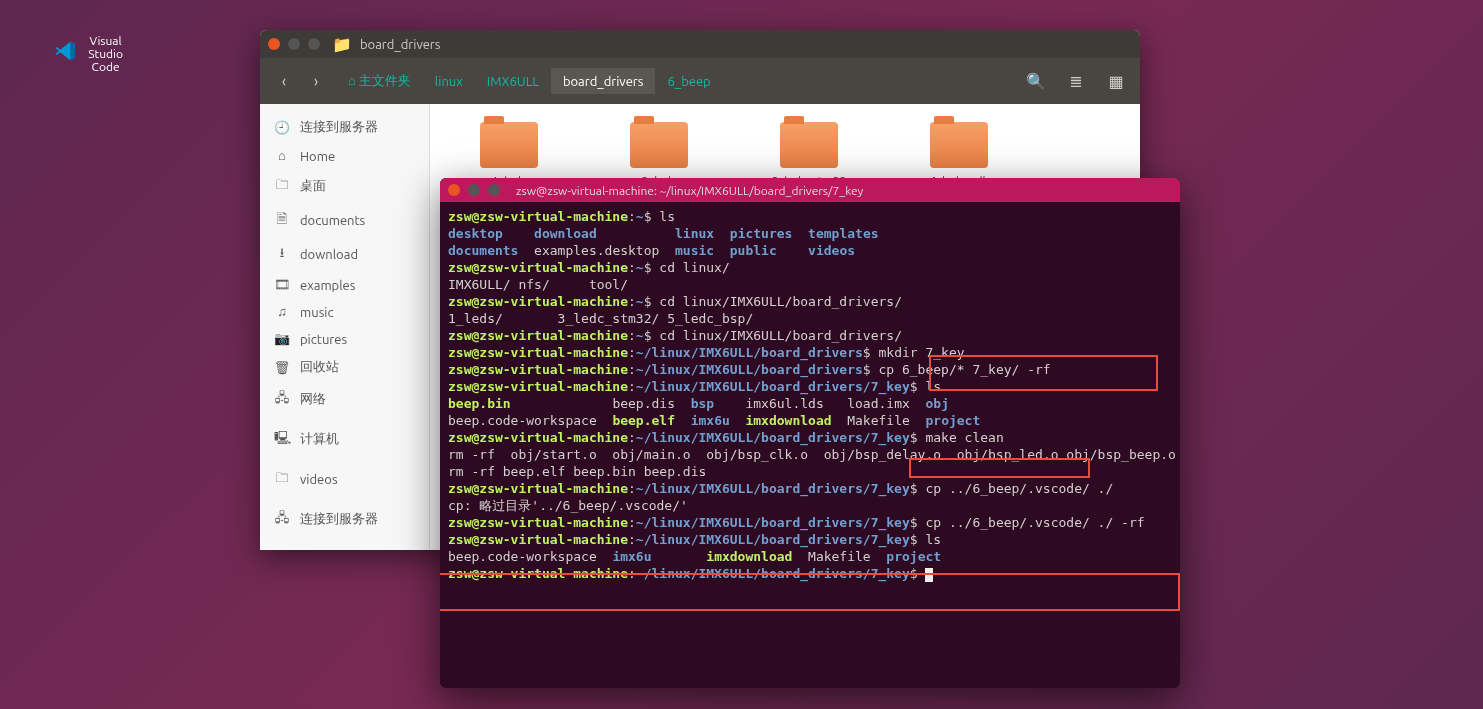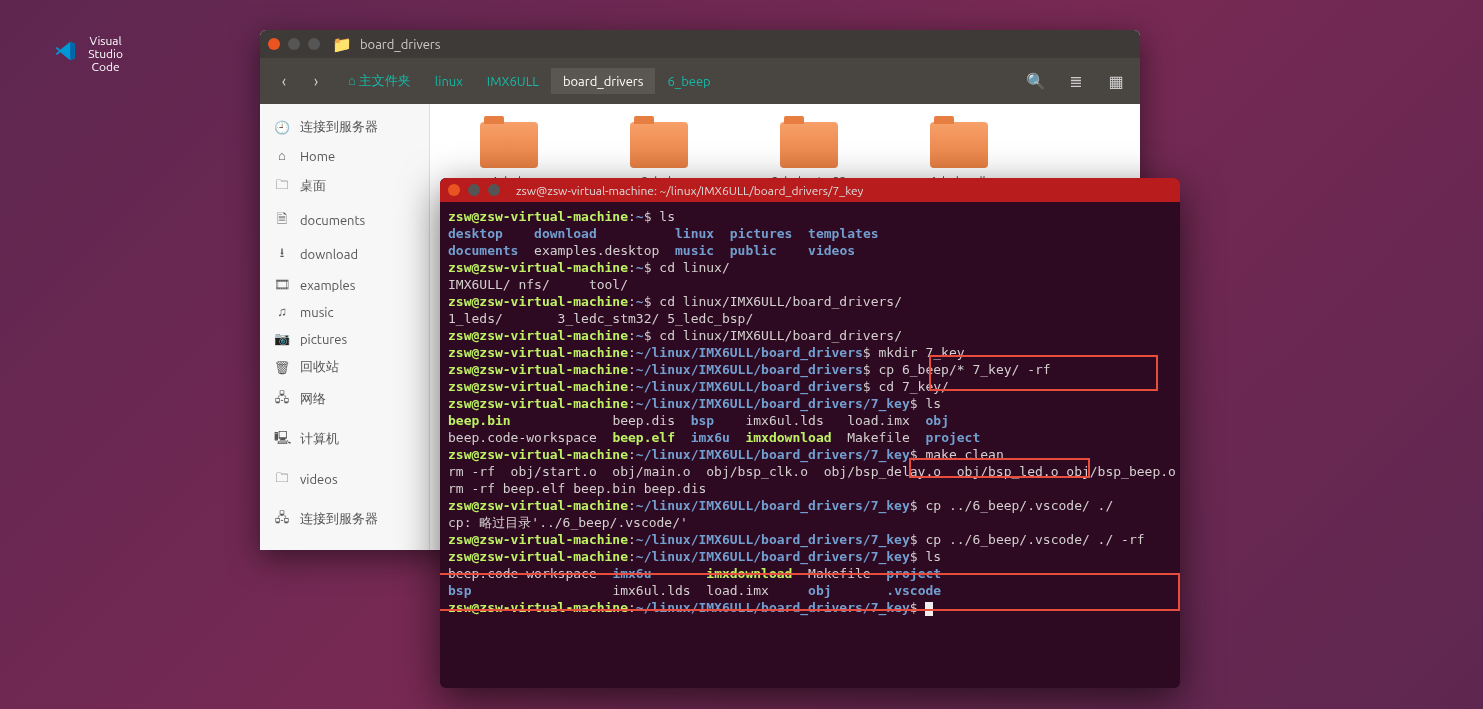--- a/index.html
+++ b/index.html
@@ -88,21 +88,21 @@
 .folder-name { font-size: 12px; color: #333; margin-top: 6px; text-align: center; }
 .terminal {
   position: absolute; top: 178px; left: 440px;
   width: 740px; height: 510px;
   background: #2d0922;
   border-radius: 6px;
   box-shadow: 0 12px 40px rgba(0,0,0,0.6);
   display: flex; flex-direction: column;
 }
 .term-titlebar {
-  height: 24px; background: #b91c1c;
+  height: 24px; background: #be185d;
   border-radius: 6px 6px 0 0;
   display: flex; align-items: center;
   padding: 0 8px;
 }
 .term-title { color: #ddd; font-size: 12px; margin-left: 8px; }
 .term-body {
   flex: 1; padding: 6px 8px 8px 8px;
   font-family: "DejaVu Sans Mono", monospace;
   font-size: 13px; line-height: 17px;
   overflow: hidden;
@@ -244,32 +244,30 @@
 <div class="tl"><span class="g">zsw@zsw-virtual-machine</span><span class="w">:</span><span class="b">~</span><span class="w">$ </span><span class="w">ls</span></div>
 <div class="tl"><span class="b">desktop</span><span class="w">    </span><span class="b">download</span><span class="w">          </span><span class="b">linux</span><span class="w">  </span><span class="b">pictures</span><span class="w">  </span><span class="b">templates</span></div>
 <div class="tl"><span class="b">documents</span><span class="w">  </span><span class="w">examples.desktop</span><span class="w">  </span><span class="b">music</span><span class="w">  </span><span class="b">public</span><span class="w">    </span><span class="b">videos</span></div>
 <div class="tl"><span class="g">zsw@zsw-virtual-machine</span><span class="w">:</span><span class="b">~</span><span class="w">$ </span><span class="w">cd linux/</span></div>
 <div class="tl w">IMX6ULL/ nfs/     tool/</div>
 <div class="tl"><span class="g">zsw@zsw-virtual-machine</span><span class="w">:</span><span class="b">~</span><span class="w">$ </span><span class="w">cd linux/IMX6ULL/board_drivers/</span></div>
 <div class="tl w">1_leds/       3_ledc_stm32/ 5_ledc_bsp/</div>
 <div class="tl"><span class="g">zsw@zsw-virtual-machine</span><span class="w">:</span><span class="b">~</span><span class="w">$ </span><span class="w">cd linux/IMX6ULL/board_drivers/</span></div>
 <div class="tl"><span class="g">zsw@zsw-virtual-machine</span><span class="w">:</span><span class="b">~/linux/IMX6ULL/board_drivers</span><span class="w">$ </span><span class="w">mkdir 7_key</span></div>
 <div class="tl"><span class="g">zsw@zsw-virtual-machine</span><span class="w">:</span><span class="b">~/linux/IMX6ULL/board_drivers</span><span class="w">$ </span><span class="w">cp 6_beep/* 7_key/ -rf</span></div>
-<div class="tl"><span class="g">zsw@zsw-virtual-machine</span><span class="w">:</span><span class="b">~/linux/IMX6ULL/board_drivers</span><span class="w">$ </span><span class="w">cd 7_key/</span></div>
 <div class="tl"><span class="g">zsw@zsw-virtual-machine</span><span class="w">:</span><span class="b">~/linux/IMX6ULL/board_drivers/7_key</span><span class="w">$ </span><span class="w">ls</span></div>
 <div class="tl"><span class="g">beep.bin</span><span class="w">             </span><span class="w">beep.dis</span><span class="w">  </span><span class="b">bsp</span><span class="w">    </span><span class="w">imx6ul.lds</span><span class="w">   </span><span class="w">load.imx</span><span class="w">  </span><span class="b">obj</span></div>
 <div class="tl"><span class="w">beep.code-workspace</span><span class="w">  </span><span class="g">beep.elf</span><span class="w">  </span><span class="b">imx6u</span><span class="w">  </span><span class="g">imxdownload</span><span class="w">  </span><span class="w">Makefile</span><span class="w">  </span><span class="b">project</span></div>
 <div class="tl"><span class="g">zsw@zsw-virtual-machine</span><span class="w">:</span><span class="b">~/linux/IMX6ULL/board_drivers/7_key</span><span class="w">$ </span><span class="w">make clean</span></div>
 <div class="tl w">rm -rf  obj/start.o  obj/main.o  obj/bsp_clk.o  obj/bsp_delay.o  obj/bsp_led.o obj/bsp_beep.o</div>
 <div class="tl w">rm -rf beep.elf beep.bin beep.dis</div>
 <div class="tl"><span class="g">zsw@zsw-virtual-machine</span><span class="w">:</span><span class="b">~/linux/IMX6ULL/board_drivers/7_key</span><span class="w">$ </span><span class="w">cp ../6_beep/.vscode/ ./</span></div>
 <div class="tl w">cp: 略过目录'../6_beep/.vscode/'</div>
 <div class="tl"><span class="g">zsw@zsw-virtual-machine</span><span class="w">:</span><span class="b">~/linux/IMX6ULL/board_drivers/7_key</span><span class="w">$ </span><span class="w">cp ../6_beep/.vscode/ ./ -rf</span></div>
 <div class="tl"><span class="g">zsw@zsw-virtual-machine</span><span class="w">:</span><span class="b">~/linux/IMX6ULL/board_drivers/7_key</span><span class="w">$ </span><span class="w">ls</span></div>
 <div class="tl"><span class="w">beep.code-workspace</span><span class="w">  </span><span class="b">imx6u</span><span class="w">       </span><span class="g">imxdownload</span><span class="w">  </span><span class="w">Makefile</span><span class="w">  </span><span class="b">project</span></div>
-<div class="tl"><span class="b">bsp</span><span class="w">                  </span><span class="w">imx6ul.lds</span><span class="w">  </span><span class="w">load.imx</span><span class="w">     </span><span class="b">obj</span><span class="w">       </span><span class="b">.vscode</span></div>
 <div class="tl"><span class="g">zsw@zsw-virtual-machine</span><span class="w">:</span><span class="b">~/linux/IMX6ULL/board_drivers/7_key</span><span class="w">$ </span><span class="cursor"></span></div>
 
     <div class="redbox" style="top:153px; left:489px; width:229px; height:36px"></div>
     <div class="redbox" style="top:256px; left:469px; width:181px; height:20px"></div>
     <div class="redbox" style="top:371px; left:-10px; width:750px; height:38px"></div>
   </div>
 </div>
 
 </body></html>

